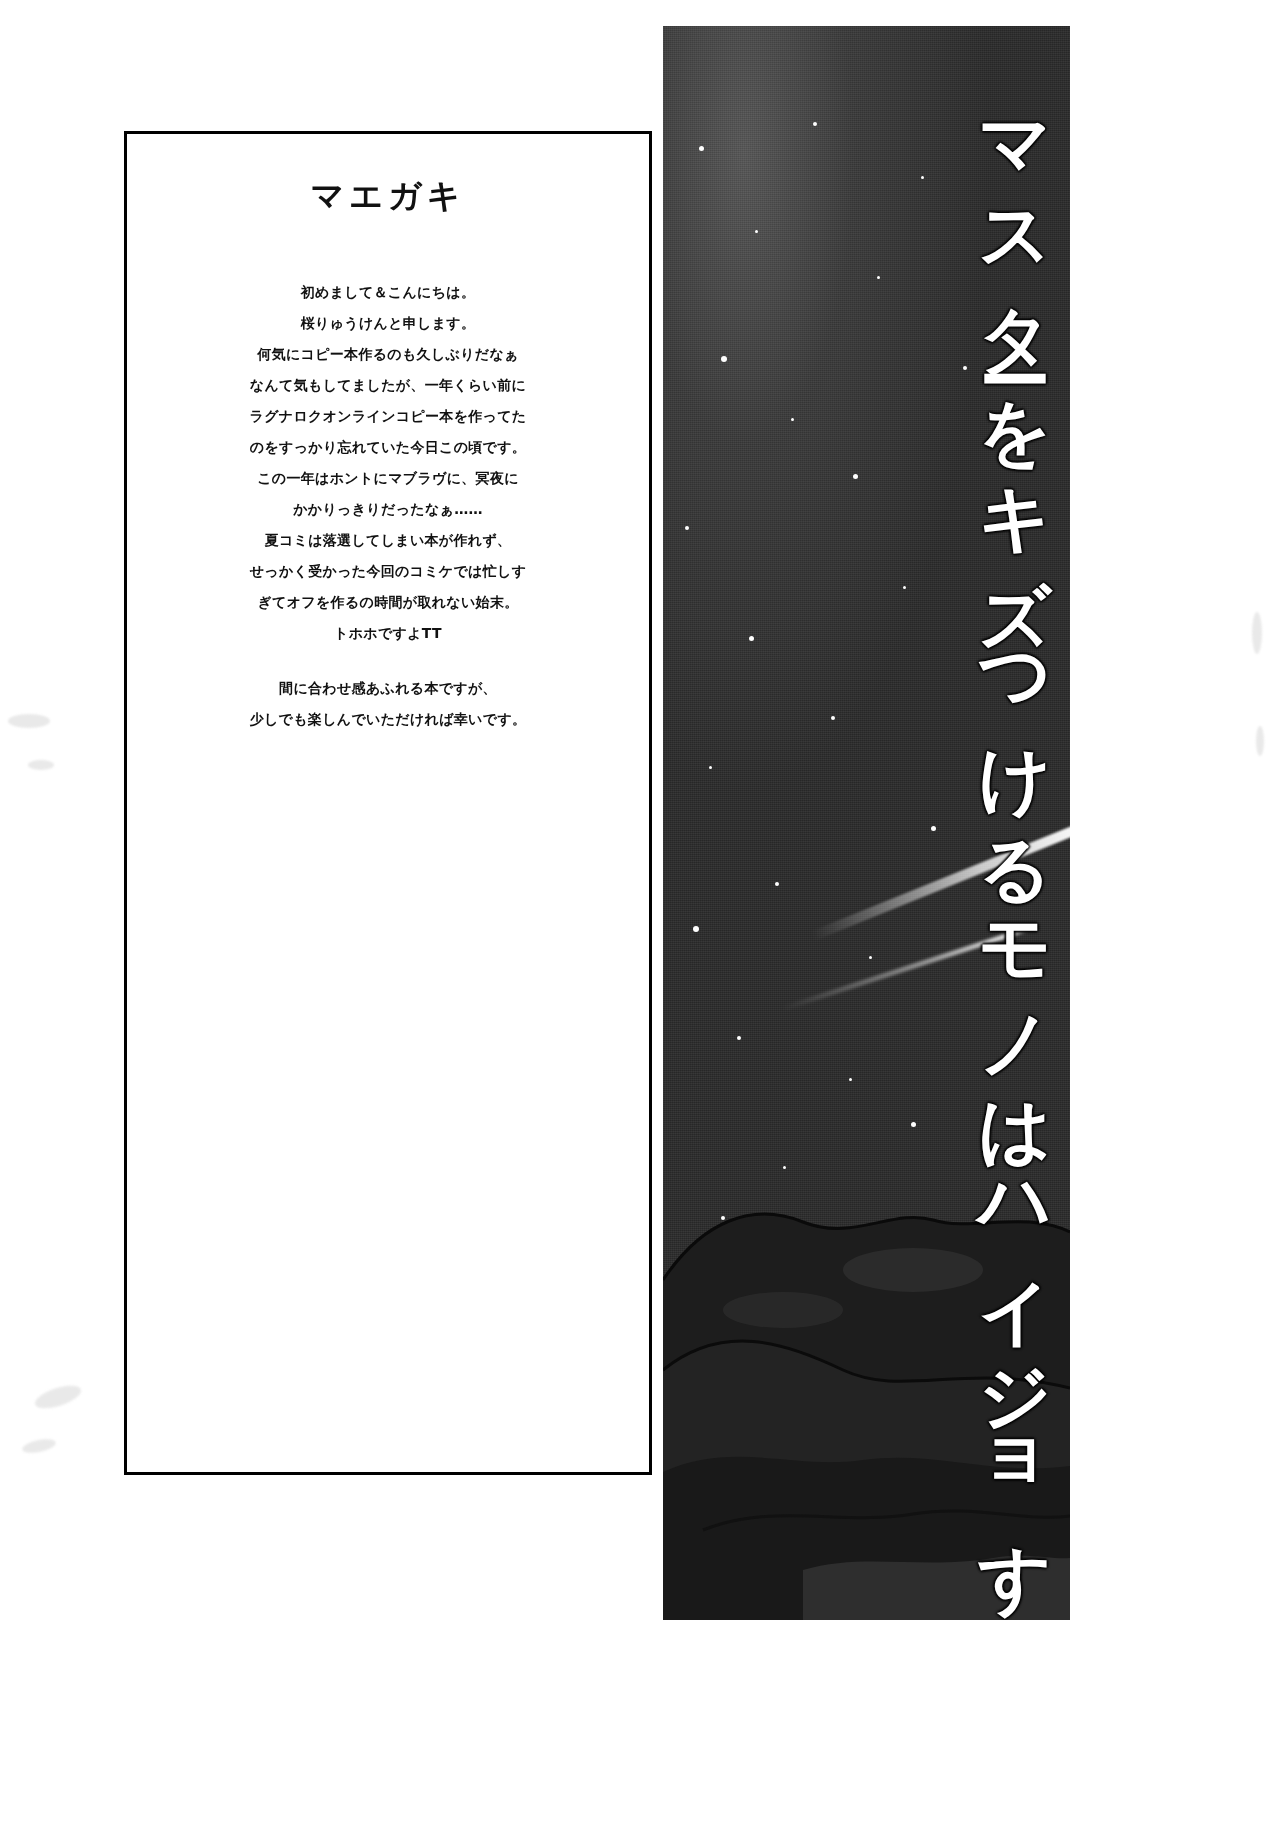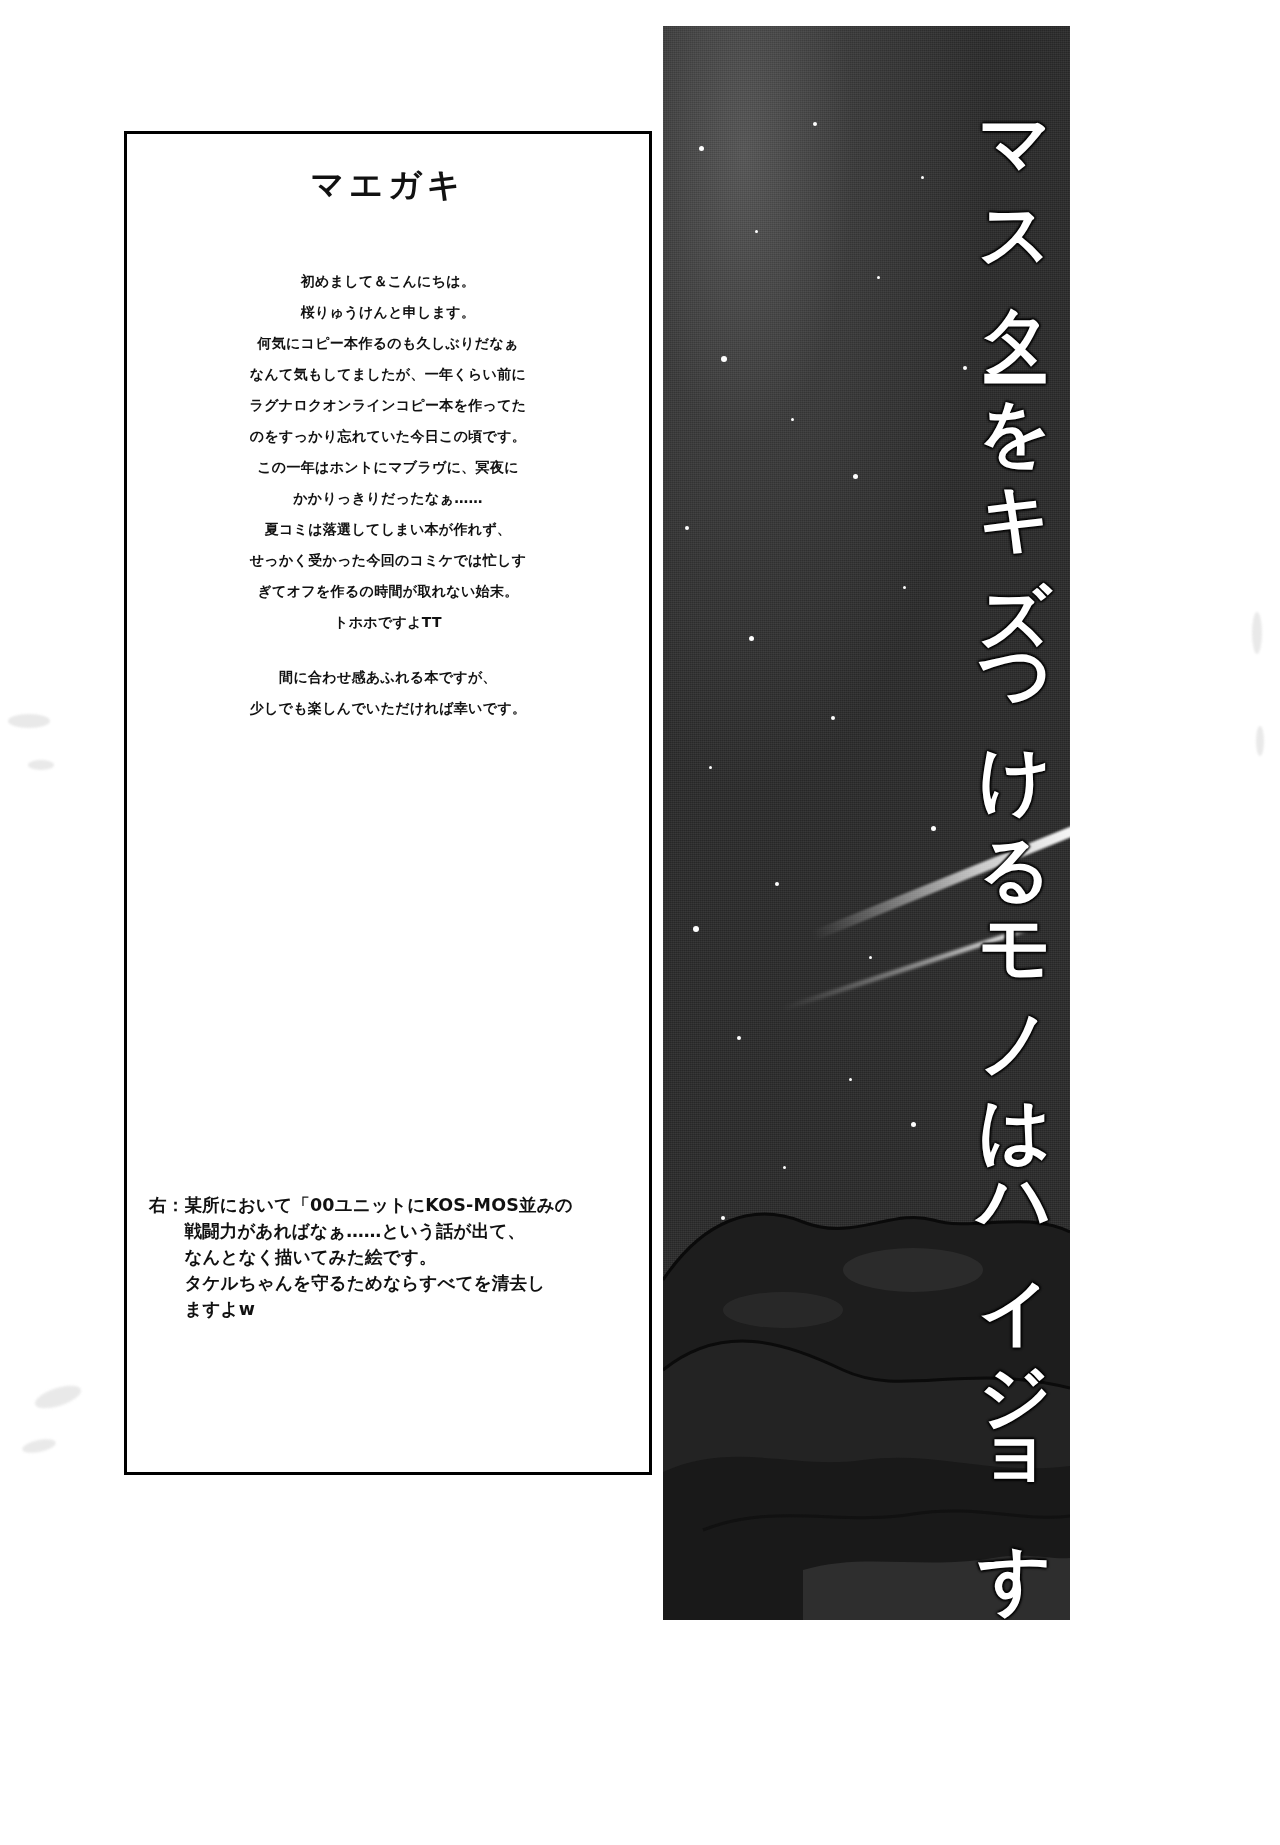--- a/index.html
+++ b/index.html
@@ -31,21 +31,21 @@
     top: 131px;
     width: 528px;
     height: 1344px;
     border: 3px solid #000;
     background: #ffffff;
     box-sizing: border-box;
   }
 
   #preface-title {
     text-align: center;
-    margin-top: 29px;
+    margin-top: 40px;
     font-size: 33px;
     font-weight: bold;
     letter-spacing: 5px;
     color: #111;
   }
 
   #preface-body {
     margin-top: 58px;
     padding: 0 26px;
     font-size: 14px;
@@ -185,25 +185,20 @@
 ラグナロクオンラインコピー本を作ってた
 のをすっかり忘れていた今日この頃です。
 この一年はホントにマブラヴに、冥夜に
 かかりっきりだったなぁ……
 夏コミは落選してしまい本が作れず、
 せっかく受かった今回のコミケでは忙しす
 ぎてオフを作るの時間が取れない始末。
 トホホですよTT</span><span class="para-gap"></span><span>間に合わせ感あふれる本ですが、
 少しでも楽しんでいただければ幸いです。</span></div>
 
-  <div id="caption-block">右：某所において「00ユニットにKOS-MOS並みの
-　　戦闘力があればなぁ……という話が出て、
-　　なんとなく描いてみた絵です。
-　　タケルちゃんを守るためならすべてを清去し
-　　ますよw</div>
 </div>
 
 <div id="illustration-panel">
 
   <div id="sky"></div>
 
   <div class="star" style="left:36px;  top:120px;  width:5px;  height:5px;"></div>
   <div class="star" style="left:92px;  top:204px;  width:3px;  height:3px;"></div>
   <div class="star" style="left:150px; top:96px;   width:4px;  height:4px;"></div>
   <div class="star" style="left:214px; top:250px;  width:3px;  height:3px;"></div>

